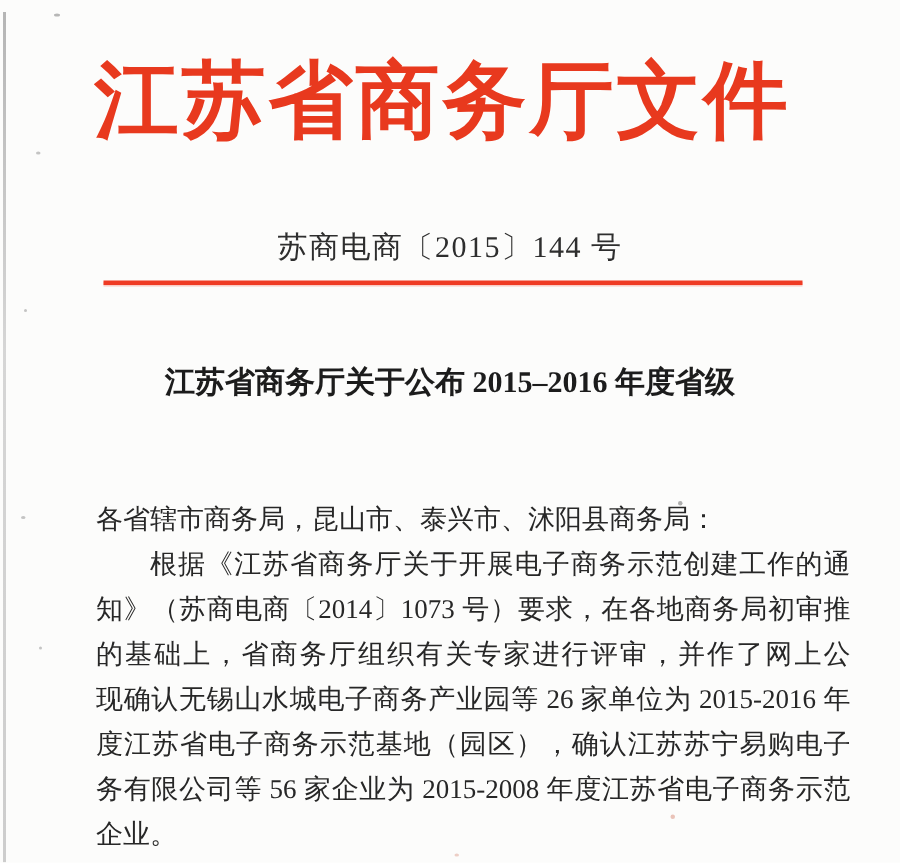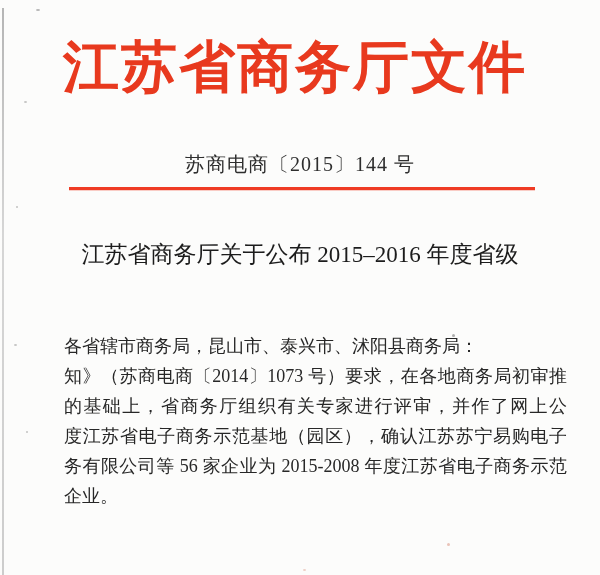--- a/index.html
+++ b/index.html
@@ -59,21 +59,21 @@
   }
   .red-line {
     position: absolute; top: 187px; left: 69px;
     width: 466px; height: 3px;
     background: var(--divider-red);
     box-shadow: 0 1px 0 rgba(239,59,36,.25);
   }
   .doc-title {
     position: absolute; top: 239px; left: 0; right: 0;
     text-align: center;
-    font-size: 23px; font-weight: normal;
+    font-size: 20px; font-weight: bold;
     line-height: 32px;
     color: var(--title-black);
   }
   .body-block {
     position: absolute; top: 331px; left: 64px;
     width: 503px;
     font-size: 18px;
     line-height: 30px;
     color: var(--body-black);
   }
@@ -106,20 +106,22 @@
   <div class="doc-number">苏商电商〔2015〕144 号</div>
 
   <div class="red-line"></div>
 
   <div class="doc-title">
     <div>江苏省商务厅关于公布 2015–2016 年度省级</div>
   </div>
 
   <div class="body-block">
     <div class="bline">各省辖市商务局，昆山市、泰兴市、沭阳县商务局：</div>
+    <div class="bline just indent">根据《江苏省商务厅关于开展电子商务示范创建工作的通</div>
     <div class="bline just">知》（苏商电商〔2014〕1073 号）要求，在各地商务局初审推荐</div>
     <div class="bline just">的基础上，省商务厅组织有关专家进行评审，并作了网上公示，</div>
+    <div class="bline just">现确认无锡山水城电子商务产业园等 26 家单位为 2015-2016 年</div>
     <div class="bline just">度江苏省电子商务示范基地（园区），确认江苏苏宁易购电子商</div>
     <div class="bline just">务有限公司等 56 家企业为 2015-2008 年度江苏省电子商务示范</div>
     <div class="bline">企业。</div>
   </div>
 
 </div>
 
 </body></html>

